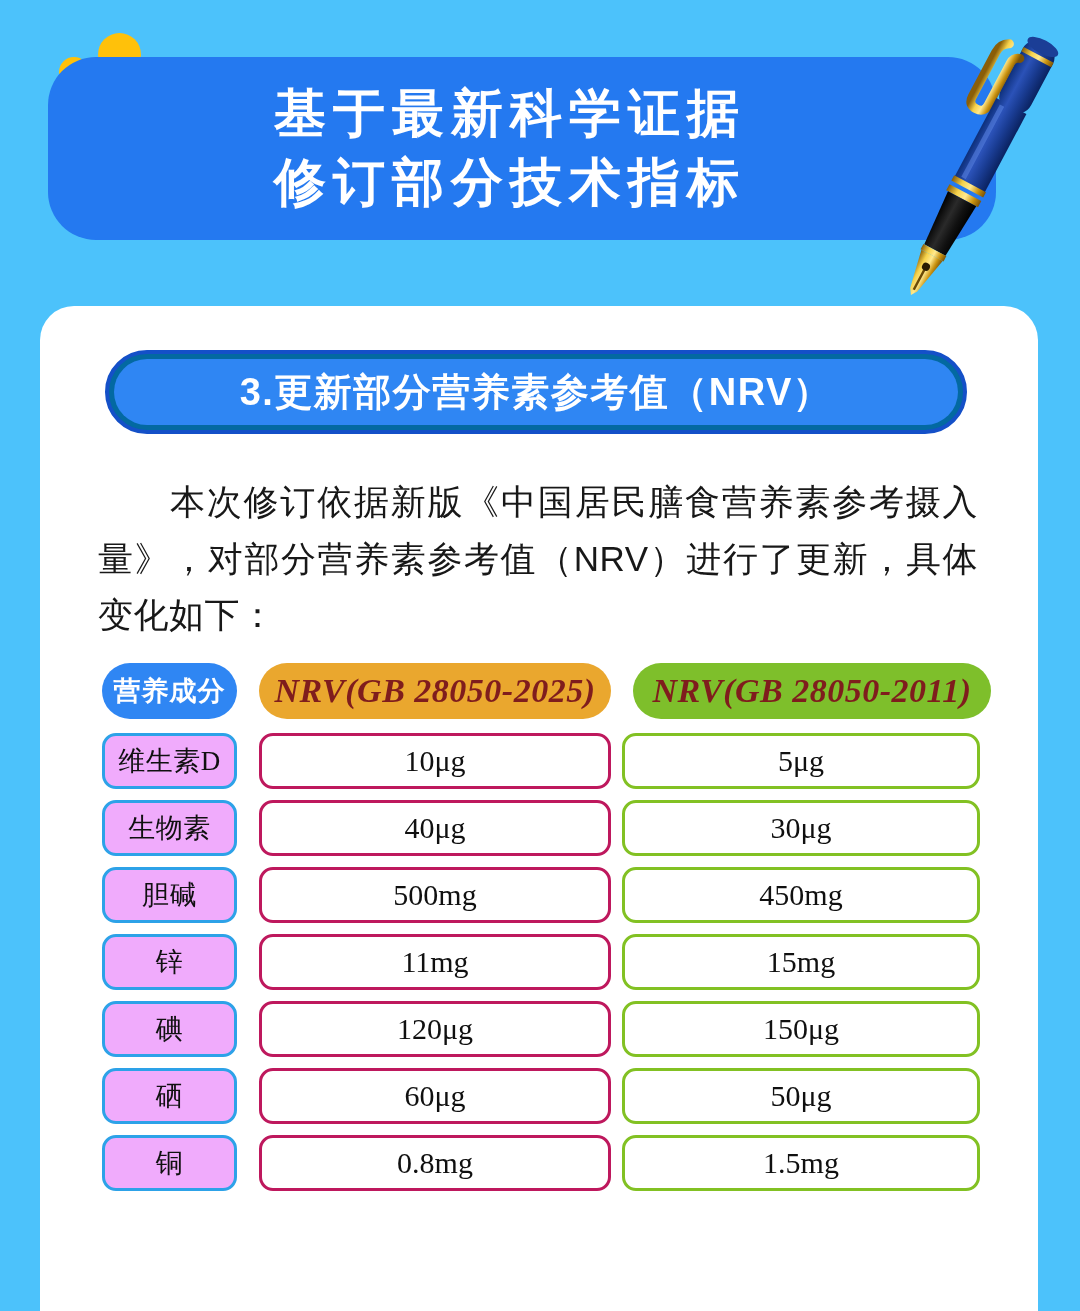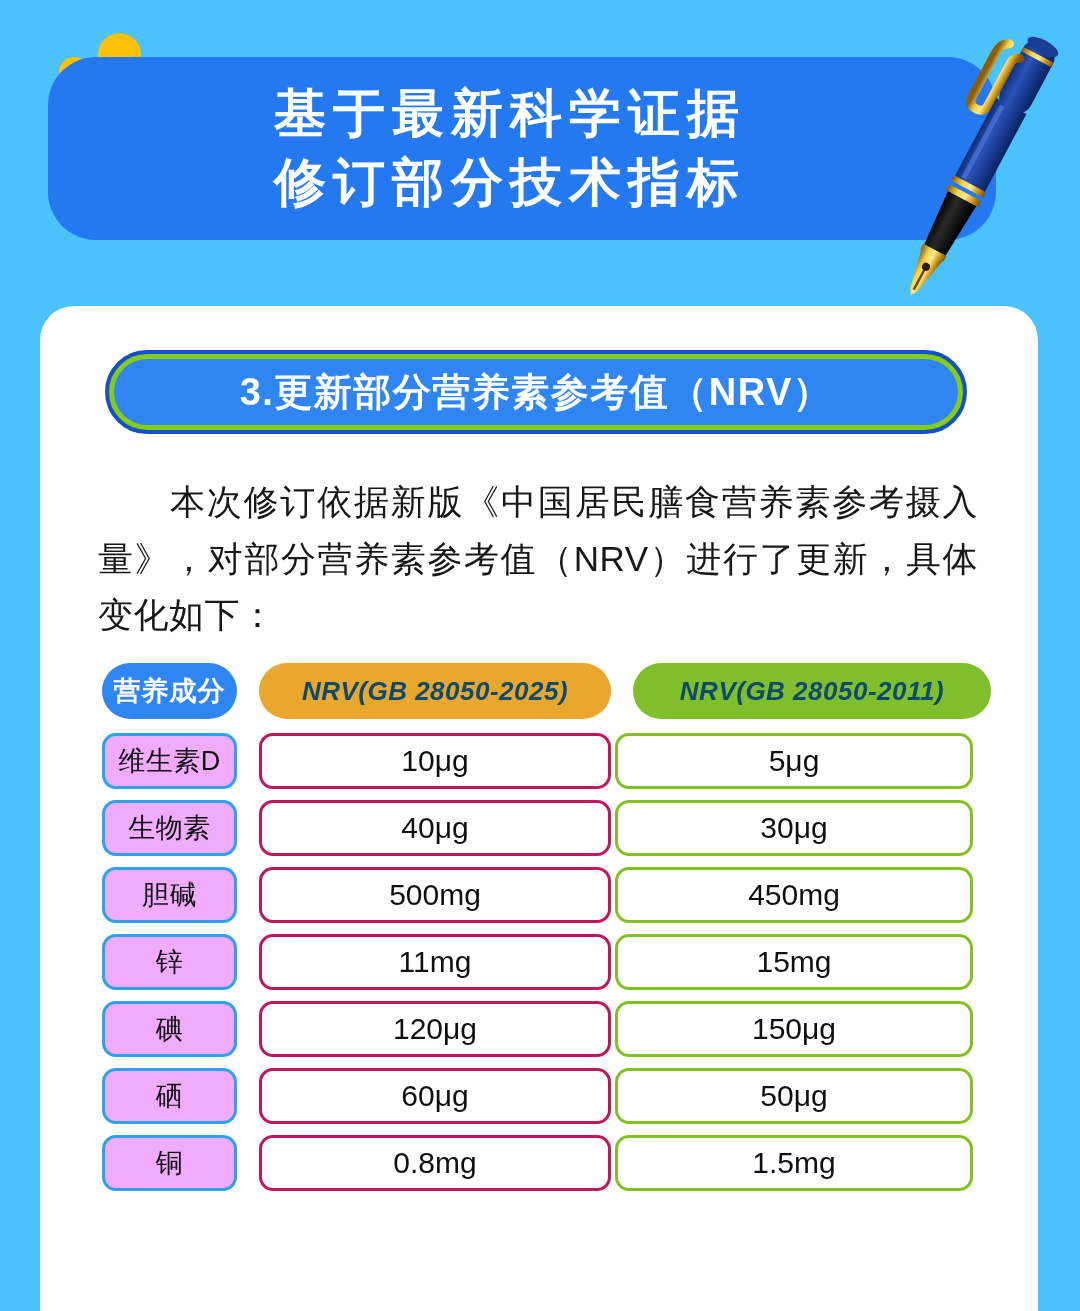--- a/index.html
+++ b/index.html
@@ -77,21 +77,21 @@
   }
 
   
   .section-pill {
     position: absolute;
     left: 65px; top: 44px;
     width: 862px; height: 84px;
     border: 4px solid #1450c8;
     border-radius: 44px;
     padding: 5px;
-    background: #84cc16;
+    background: #0369a1;
   }
   .section-pill-inner {
     width: 100%; height: 100%;
     background: #2f86f3;
     border-radius: 38px;
     display: flex;
     align-items: center;
     justify-content: center;
   }
   .section-pill-text {
@@ -119,20 +119,21 @@
   .table {
     position: absolute;
     left: 62px; top: 349px;
     width: 890px;
   }
   .row {
     display: flex;
     align-items: center;
     height: 67px;
     margin-bottom: 0px;
+    font-family: Liberation Serif, serif;
   }
   .row + .row { margin-top: 0px; }
 
   .cell-name, .cell-val {
     display: flex;
     align-items: center;
     justify-content: center;
     height: 56px;
     white-space: nowrap;
   }
@@ -146,22 +147,22 @@
     height: 56px;
     color: #ffffff;
     font-size: 27px;
     font-weight: bold;
     letter-spacing: 1px;
     display: flex; align-items: center; justify-content: center;
   }
   .head-val {
     height: 56px;
     border-radius: 30px;
-    color: #0c4a6e;
-    font-size: 26px;
+    color: #7f1d1d;
+    font-size: 34px;
     font-weight: bold;
     font-style: italic;
     letter-spacing: 0.5px;
     display: flex; align-items: center; justify-content: center;
   }
   .head-2025 {
     background: #eaa72e;
     width: 352px;
     margin-left: 22px;
   }
@@ -185,21 +186,21 @@
     width: 352px;
     margin-left: 22px;
     border: 3px solid #be185d;
     border-radius: 14px;
     background: #ffffff;
     font-size: 30px;
     color: #101010;
   }
   .cell-2011 {
     width: 358px;
-    margin-left: 4px;
+    margin-left: 11px;
     border: 3px solid #82c123;
     border-radius: 14px;
     background: #ffffff;
     font-size: 30px;
     color: #101010;
   }
 </style>
 </head>
 <body>
 

